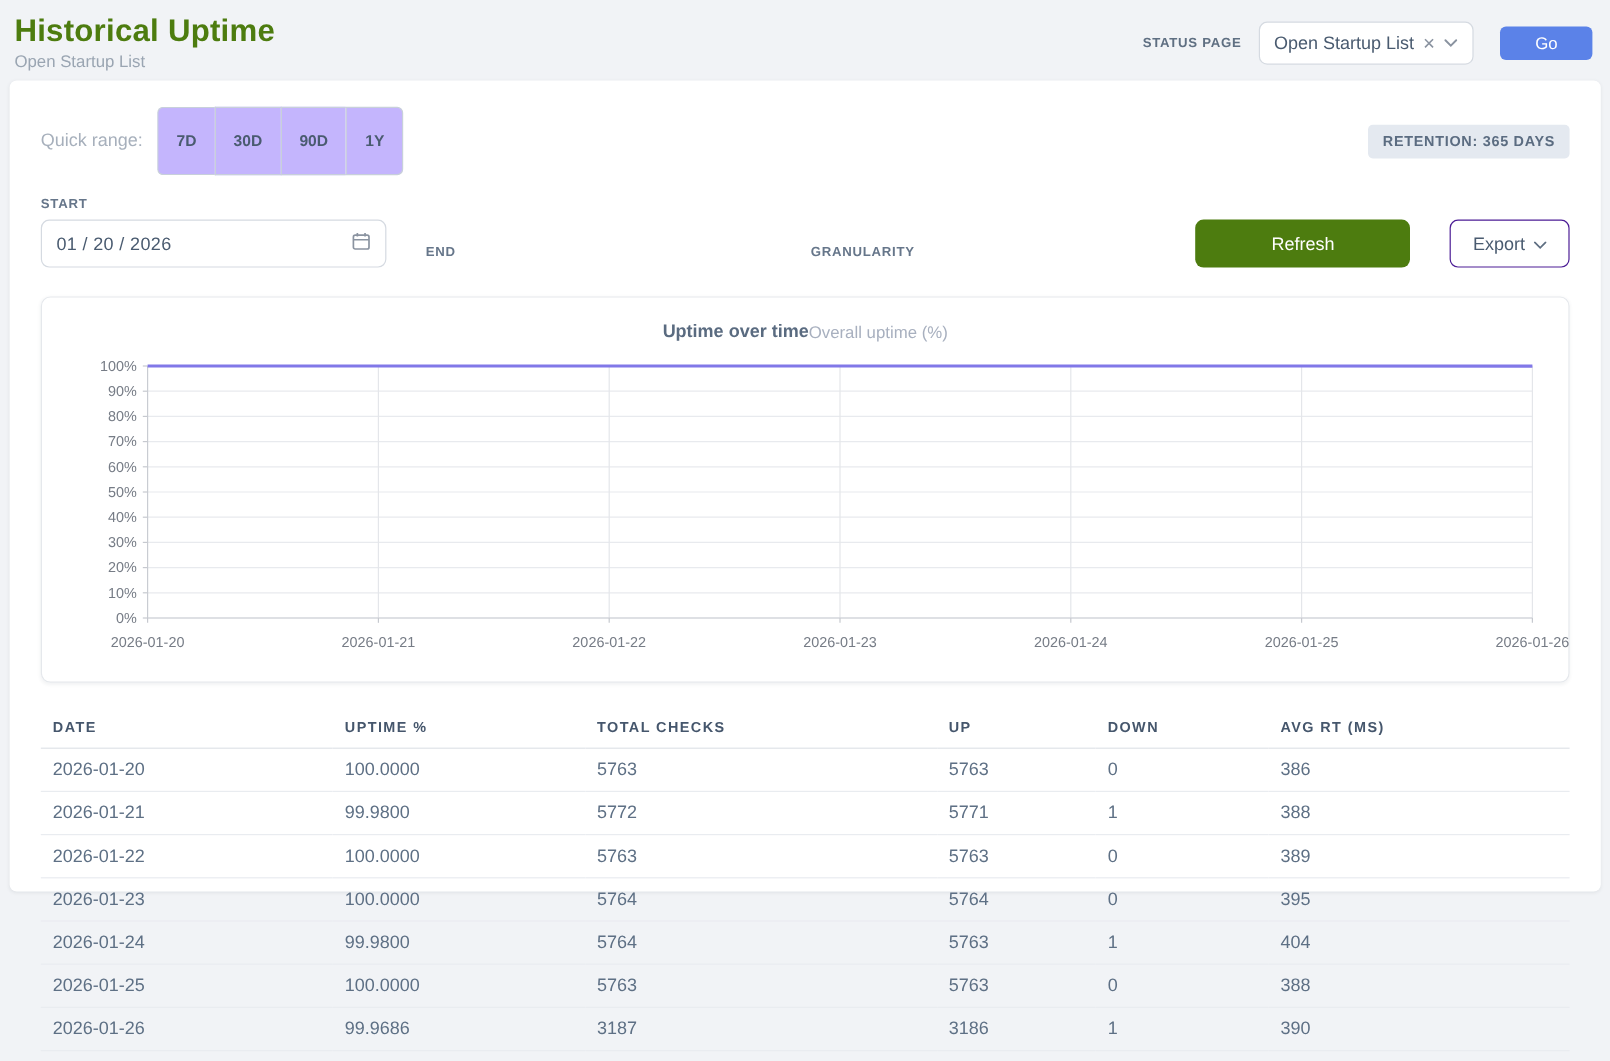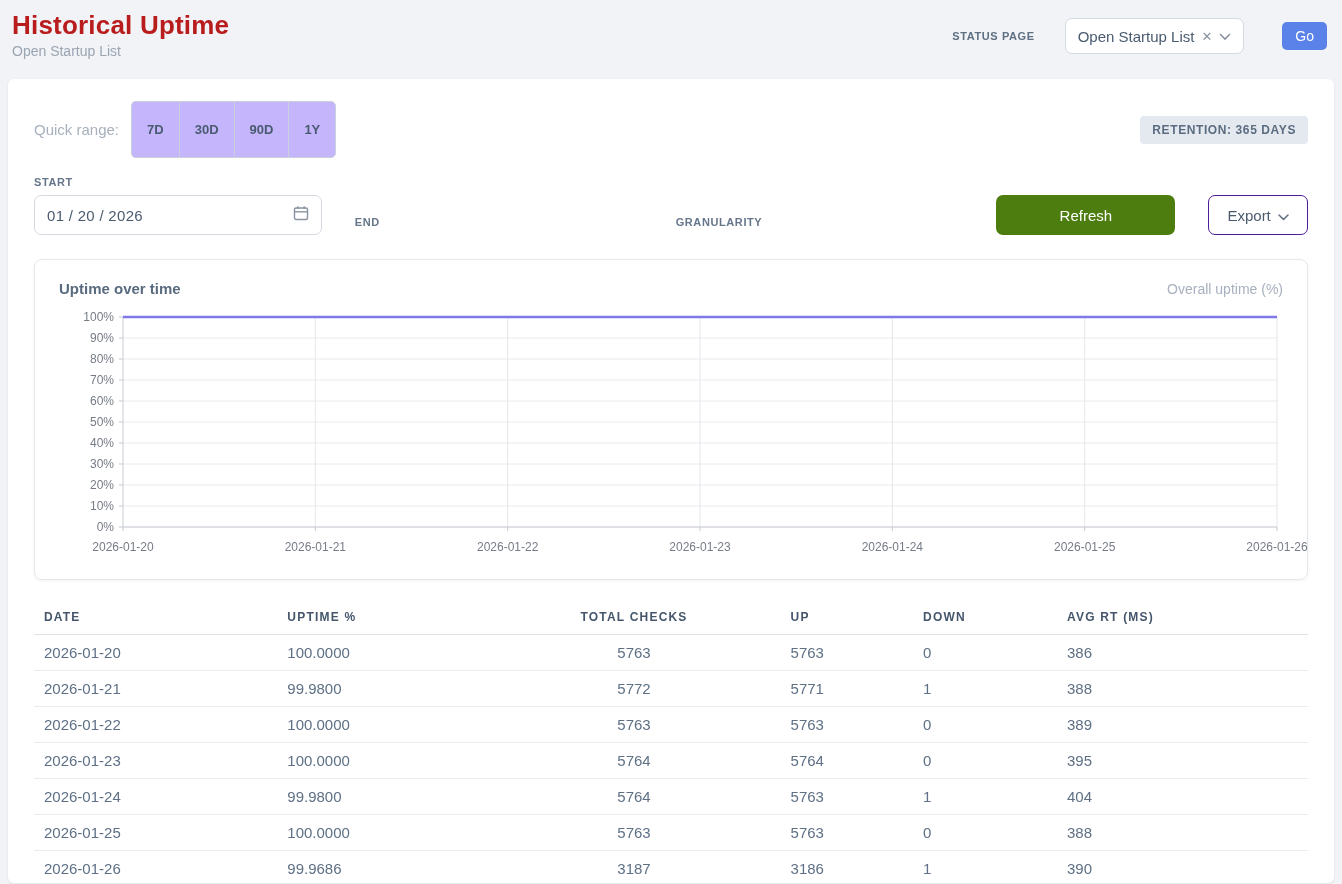--- a/index.html
+++ b/index.html
@@ -1,62 +1,62 @@
 <!DOCTYPE html>
 <html><head>
 <meta charset="utf-8">
 <style>
   * { margin:0; padding:0; box-sizing:border-box; }
   html,body { width:1342px; height:884px; background:#f1f3f6; font-family:"Liberation Sans",sans-serif; overflow:hidden; }
 
   
   .header { display:flex; justify-content:space-between; align-items:flex-start; padding:10px 15px 8px 12px; }
-  .page-title { font-size:26px; font-weight:700; color:#b91c1c; letter-spacing:.2px; }
+  .page-title { font-size:26px; font-weight:700; color:#4d7c0f; letter-spacing:.2px; }
   .page-subtitle { font-size:14px; color:#9aa5b2; margin-top:2px; }
-  .header-right { display:flex; align-items:center; gap:30px; margin-top:8px; }
+  .header-right { display:flex; align-items:center; gap:14px; margin-top:8px; }
   .sp-label { font-size:11px; font-weight:700; color:#5f6f82; letter-spacing:.6px; }
   .sp-select { display:flex; align-items:center; gap:7px; background:#fff; border:1px solid #d5dae1; border-radius:7px; padding:8px 12px; cursor:pointer; }
   .sp-select-value { font-size:15px; color:#4a5b70; }
   .clear-x { font-size:13px; color:#8a93a0; cursor:pointer; line-height:1; }
-  .go-btn { background:#5b82e8; color:#fff; border:none; border-radius:5px; font-size:14px; padding:6px 13px; cursor:pointer; margin-left:8px; }
-
-  
-  .main-card { background:#fff; margin:12px 8px; border-radius:6px; box-shadow:0 1px 3px rgba(40,50,70,.08); padding:22px 26px 10px; height:804px; }
+  .go-btn { background:#5b82e8; color:#fff; border:none; border-radius:5px; font-size:14px; padding:6px 29px; cursor:pointer; margin-left:8px; }
+
+  
+  .main-card { background:#fff; margin:0 8px; border-radius:6px; box-shadow:0 1px 3px rgba(40,50,70,.08); padding:22px 26px 10px; height:676px; }
 
   .quick-row { display:flex; align-items:center; justify-content:space-between; }
   .quick-left { display:flex; align-items:center; gap:12px; }
   .quick-label { font-size:15px; color:#a7b0bc; }
   .qr-group { display:flex; }
   .qr-btn { background:#c4b5fd; border:1px solid #c8d0da; border-right-width:0; font-size:13px; font-weight:600; color:#4a5b70; padding:20px 15px; cursor:pointer; font-family:inherit; }
   .qr-btn:first-child { border-radius:5px 0 0 5px; }
   .qr-btn:last-child { border-radius:0 5px 5px 0; border-right-width:1px; }
   .retention-badge { background:#e4e9f0; color:#5b6c81; font-size:12px; font-weight:700; letter-spacing:.6px; padding:7px 12px; border-radius:4px; }
 
   .fields-row { display:flex; align-items:flex-end; gap:33px; margin-top:18px; }
   .field { width:306px; }
   .field-label { font-size:11px; font-weight:700; color:#66768a; letter-spacing:.6px; margin-bottom:7px; }
   .input-box { display:flex; align-items:center; justify-content:space-between; border:1px solid #d5dae1; border-radius:7px; height:40px; padding:0 12px; background:#fff; cursor:pointer; }
   .input-value { font-size:15px; color:#4a5b70; letter-spacing:.3px; }
   .refresh-btn { width:190px; height:40px; background:#4d7c0f; border:none; border-radius:7px; color:#fff; font-size:15px; cursor:pointer; font-family:inherit; }
   .export-btn { width:106px; height:40px; background:#fff; border:1px solid #4c1d95; border-radius:7px; color:#4a5b70; font-size:15px; cursor:pointer; font-family:inherit; display:flex; align-items:center; justify-content:center; gap:7px; }
 
   
   .chart-card { border:1px solid #e5e8ec; border-radius:8px; box-shadow:0 1px 3px rgba(40,50,70,.06); margin-top:24px; padding:20px 24px 14px; }
-  .chart-head { display:flex; justify-content:space-between; align-items:center; margin-bottom:12px; }
+  .chart-head { display:flex; justify-content:center; align-items:center; margin-bottom:12px; }
   .chart-title { font-size:15px; font-weight:700; color:#5a6b80; }
   .chart-legend { font-size:14px; color:#a8b0bf; }
   .ax { font:12px "Liberation Sans",sans-serif; fill:#767c86; }
 
   
   .table-wrap { margin-top:22px; }
   table { width:100%; border-collapse:collapse; }
   th { text-align:left; font-size:12px; font-weight:700; color:#45566c; letter-spacing:1.2px; padding:8px 10px 10px; border-bottom:1px solid #dfe3e8; }
   td { font-size:15px; color:#5e7085; padding:9px 10px; border-bottom:1px solid #e9ecf0; }
   th:nth-child(1),td:nth-child(1){width:19.1%;} th:nth-child(2),td:nth-child(2){width:16.5%;}
-  th:nth-child(3),td:nth-child(3){width:23.0%;text-align:center;} th:nth-child(4),td:nth-child(4){width:10.4%;}
+  th:nth-child(3),td:nth-child(3){width:23.0%;} th:nth-child(4),td:nth-child(4){width:10.4%;}
   th:nth-child(5),td:nth-child(5){width:11.3%;}
 </style>
 </head>
 <body>
 
 <div class="header">
   <div>
     <div class="page-title">Historical Uptime</div>
     <div class="page-subtitle">Open Startup List</div>
   </div>

